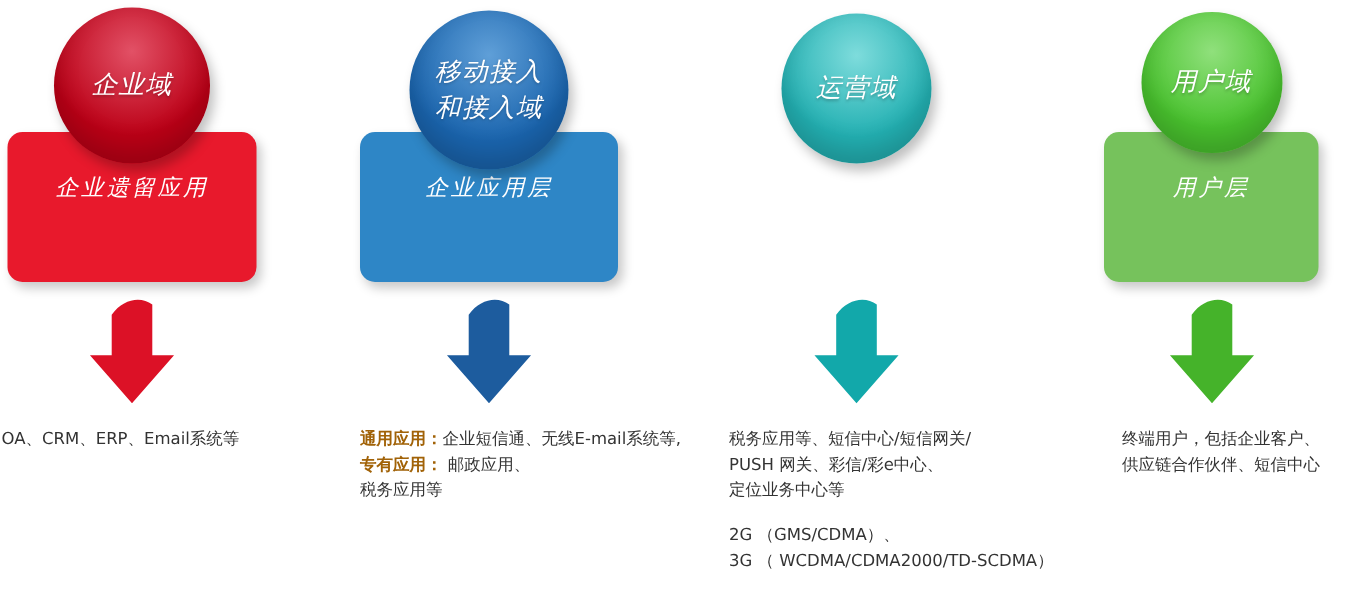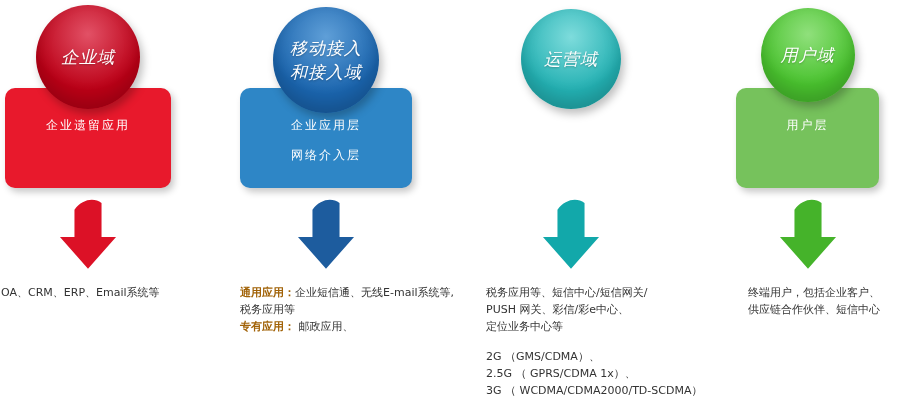--- a/index.html
+++ b/index.html
@@ -6,21 +6,21 @@
   body{font-family:"DejaVu Sans","Liberation Sans",sans-serif;}
   .canvas{position:relative;width:900px;height:404px;background:#ffffff;overflow:hidden;}
   .column{position:absolute;top:0;height:404px;}
   .box{
     position:absolute;top:88px;left:0;right:0;height:100px;
     background:var(--box);border-radius:10px;
     box-sizing:border-box;padding-top:22px;
     box-shadow:3px 4px 7px rgba(0,0,0,.22);
     text-align:center;z-index:1;
   }
-  .box-line{color:#ffffff;font-size:12px;line-height:30px;letter-spacing:2px;}
+  .box-line{color:#ffffff;font-size:15px;line-height:30px;letter-spacing:2px;font-style:italic;}
   .sphere{
     position:absolute;left:50%;transform:translateX(-50%);
     border-radius:50%;z-index:2;
     background:radial-gradient(circle at 50% 28%, var(--hi) 0%, var(--circle) 62%, var(--circle) 100%);
     box-shadow:inset 0 -10px 16px rgba(0,0,0,.18), 3px 5px 8px rgba(0,0,0,.25);
     display:flex;flex-direction:column;align-items:center;justify-content:center;font-style:italic;
   }
   .sphere-line{color:#ffffff;font-size:17px;line-height:24px;letter-spacing:1px;text-shadow:0 1px 2px rgba(0,0,0,.25);}
   .arrow{position:absolute;top:198px;left:50%;transform:translateX(-50%);}
   .desc{position:absolute;top:284px;left:0;font-size:11px;color:#333333;line-height:1.55;white-space:nowrap;}
@@ -43,50 +43,48 @@
       <path d="M16 12 C 24 1 36 -1 44 5 L44 40 L59 40 L30 73 L1 40 L16 40 Z" fill="var(--arrow)"></path>
     </svg>
     <div class="desc" style="left:-4px;">
       <div class="desc-line"><b></b><span>OA、CRM、ERP、Email系统等</span></div>
     </div>
   </div>
 
   <div class="column" style="left: 240px; width: 172px; --hi: #5f9fd8; --circle: #1a64ad; --box: #2e86c6; --arrow: #1d5c9e;">
     <div class="box">
       <div class="box-line">企业应用层</div>
-      <div class="box-line">网络介入层</div>
     </div>
     <div class="sphere" style="top:7px;width:106px;height:106px;text-align:center;">
       <span class="sphere-line">移动接入</span>
       <span class="sphere-line">和接入域</span>
     </div>
     <svg class="arrow" width="58" height="72" viewBox="0 0 60 74">
       <path d="M16 12 C 24 1 36 -1 44 5 L44 40 L59 40 L30 73 L1 40 L16 40 Z" fill="var(--arrow)"></path>
     </svg>
     <div class="desc">
       <div class="desc-line"><b>通用应用：</b><span>企业短信通、无线E-mail系统等,</span></div>
+      <div class="desc-line"><b>专有应用：</b><span> 邮政应用、</span></div>
       <div class="desc-line"><b></b><span>税务应用等</span></div>
-      <div class="desc-line"><b>专有应用：</b><span> 邮政应用、</span></div>
     </div>
   </div>
 
   <div class="column" style="left: 486px; width: 170px; --hi: #7edcdc; --circle: #23b0b2; --box: #8edcdc; --arrow: #12a8aa;">
     <div class="sphere" style="top:9px;width:100px;height:100px;">
       <span class="sphere-line">运营域</span>
     </div>
     <svg class="arrow" width="58" height="72" viewBox="0 0 60 74">
       <path d="M16 12 C 24 1 36 -1 44 5 L44 40 L59 40 L30 73 L1 40 L16 40 Z" fill="var(--arrow)"></path>
     </svg>
     <div class="desc">
       <div class="desc-line"><b></b><span>税务应用等、短信中心/短信网关/</span></div>
       <div class="desc-line"><b></b><span>PUSH 网关、彩信/彩e中心、</span></div>
       <div class="desc-line"><b></b><span>定位业务中心等</span></div>
       <div class="desc-line"><b></b><span></span></div>
       <div class="desc-line"><b></b><span>2G （GMS/CDMA）、</span></div>
-      <div class="desc-line"><b></b><span>2.5G （ GPRS/CDMA 1x）、</span></div>
       <div class="desc-line"><b></b><span>3G （ WCDMA/CDMA2000/TD-SCDMA）</span></div>
 
     </div>
   </div>
 
   <div class="column" style="left: 736px; width: 143px; --hi: #90e07c; --circle: #49c22e; --box: #76c25c; --arrow: #45b32a;">
     <div class="box">
       <div class="box-line">用户层</div>
     </div>
     <div class="sphere" style="top:8px;width:94px;height:94px;text-align:right;">

